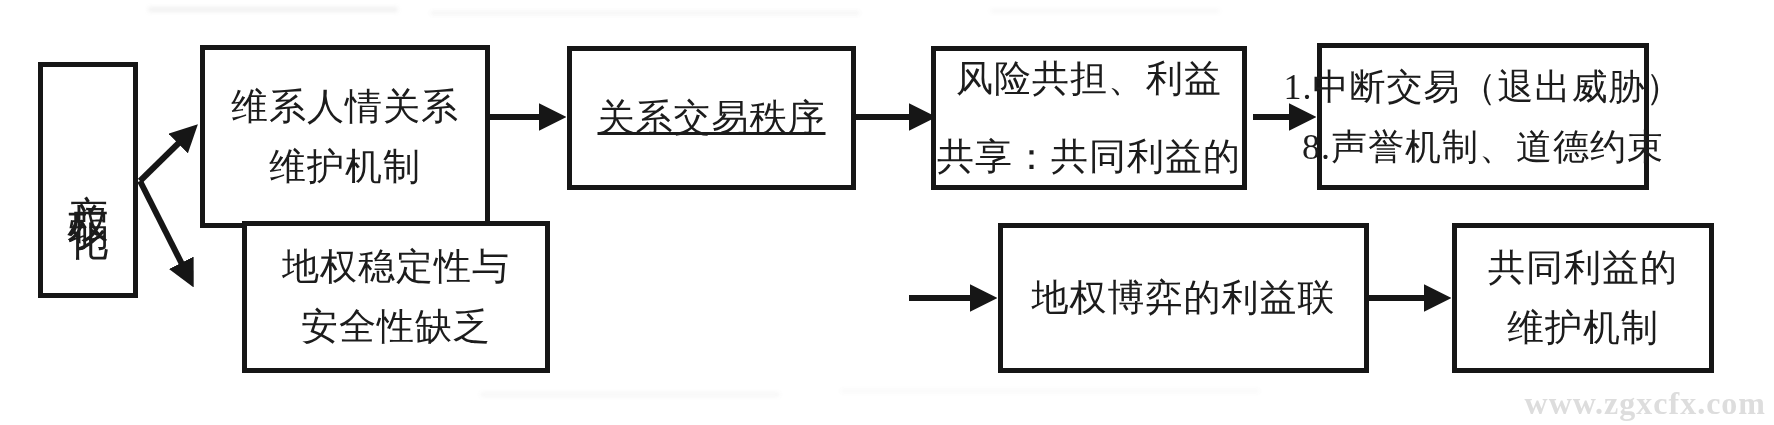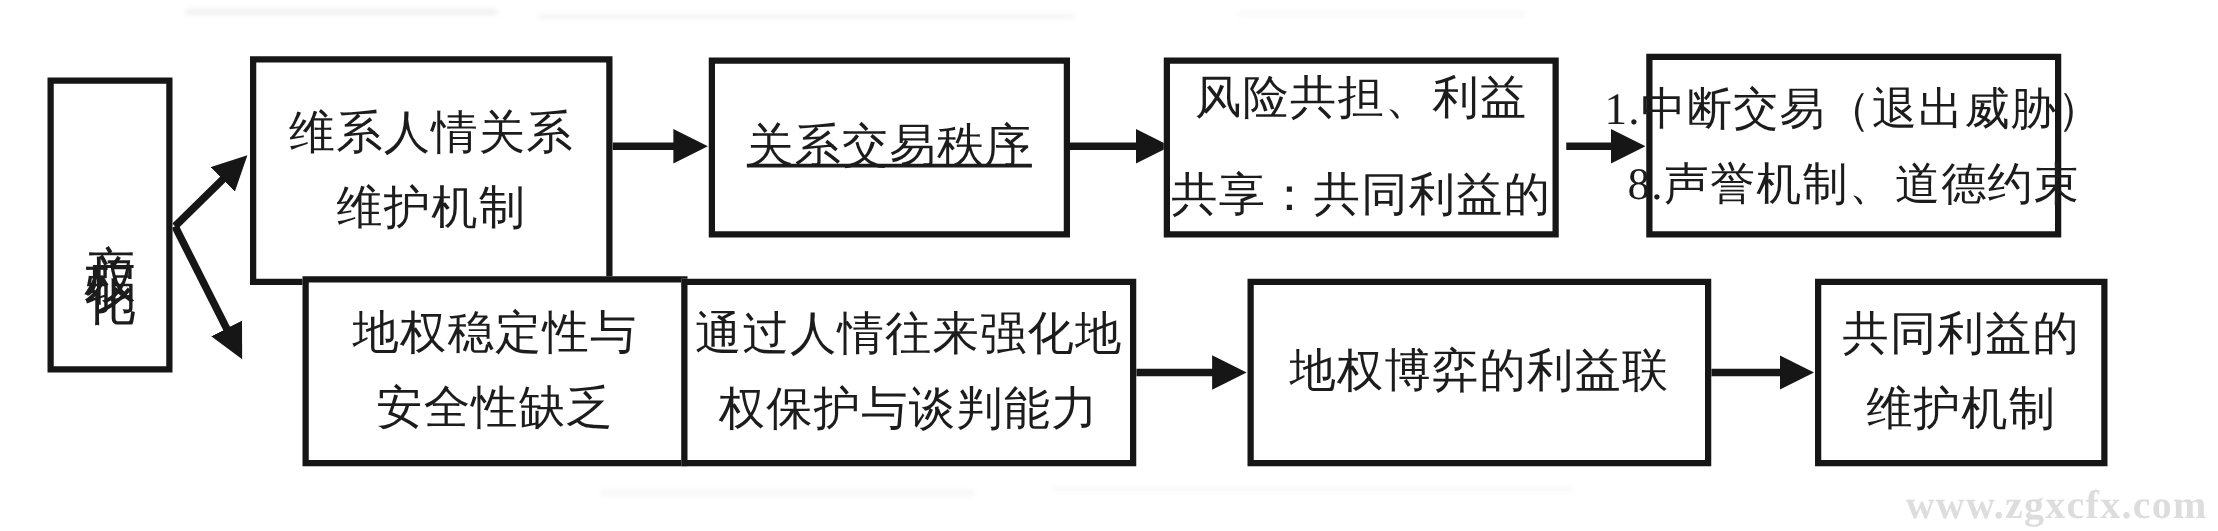--- a/index.html
+++ b/index.html
@@ -50,21 +50,21 @@
   
   #node-t1 { left: 200px; top: 45px;  width: 290px;  height: 183px; }
   #node-t2 { left: 567px; top: 46px;  width: 289px;  height: 144px; text-decoration: underline; }
   #node-t3 { left: 931px; top: 46px;  width: 316px;  height: 144px; gap: 18px; }
   #node-t4 { left: 1317px; top: 43px; width: 332px;  height: 147px; }
   #node-t4 .line { font-size: 36px; }
   
   #node-b1 { left: 202px;  top: 221px; width: 308px; height: 152px; margin-left: 40px; }
   #node-b2 { left: 545px;  top: 223px; width: 364px; height: 150px; }
   #node-b3 { left: 998px;  top: 223px; width: 371px; height: 150px; justify-content: center; }
-  #node-b4 { left: 1452px; top: 223px; width: 234px; height: 150px; }
+  #node-b4 { left: 1452px; top: 223px; width: 262px; height: 150px; }
   
   #connectors {
     position: absolute;
     left: 0; top: 0;
     width: 1774px;
     height: 425px;
     z-index: 1;
   }
   
   .smudge {
@@ -136,24 +136,20 @@
   </div>
   <div class="node" id="node-t4">
     <span class="line">1.中断交易（退出威胁）</span>
     <span class="line">8.声誉机制、道德约束</span>
   </div>
 
   <div class="node" id="node-b1">
     <span class="line">地权稳定性与</span>
     <span class="line">安全性缺乏</span>
   </div>
-  <div class="node" id="node-b2">
-    <span class="line">通过人情往来强化地</span>
-    <span class="line">权保护与谈判能力</span>
-  </div>
   <div class="node" id="node-b3">
     <span class="line">地权博弈的利益联</span>
   </div>
   <div class="node" id="node-b4">
     <span class="line">共同利益的</span>
     <span class="line">维护机制</span>
   </div>
 
   <div id="watermark">www.zgxcfx.com</div>
 

